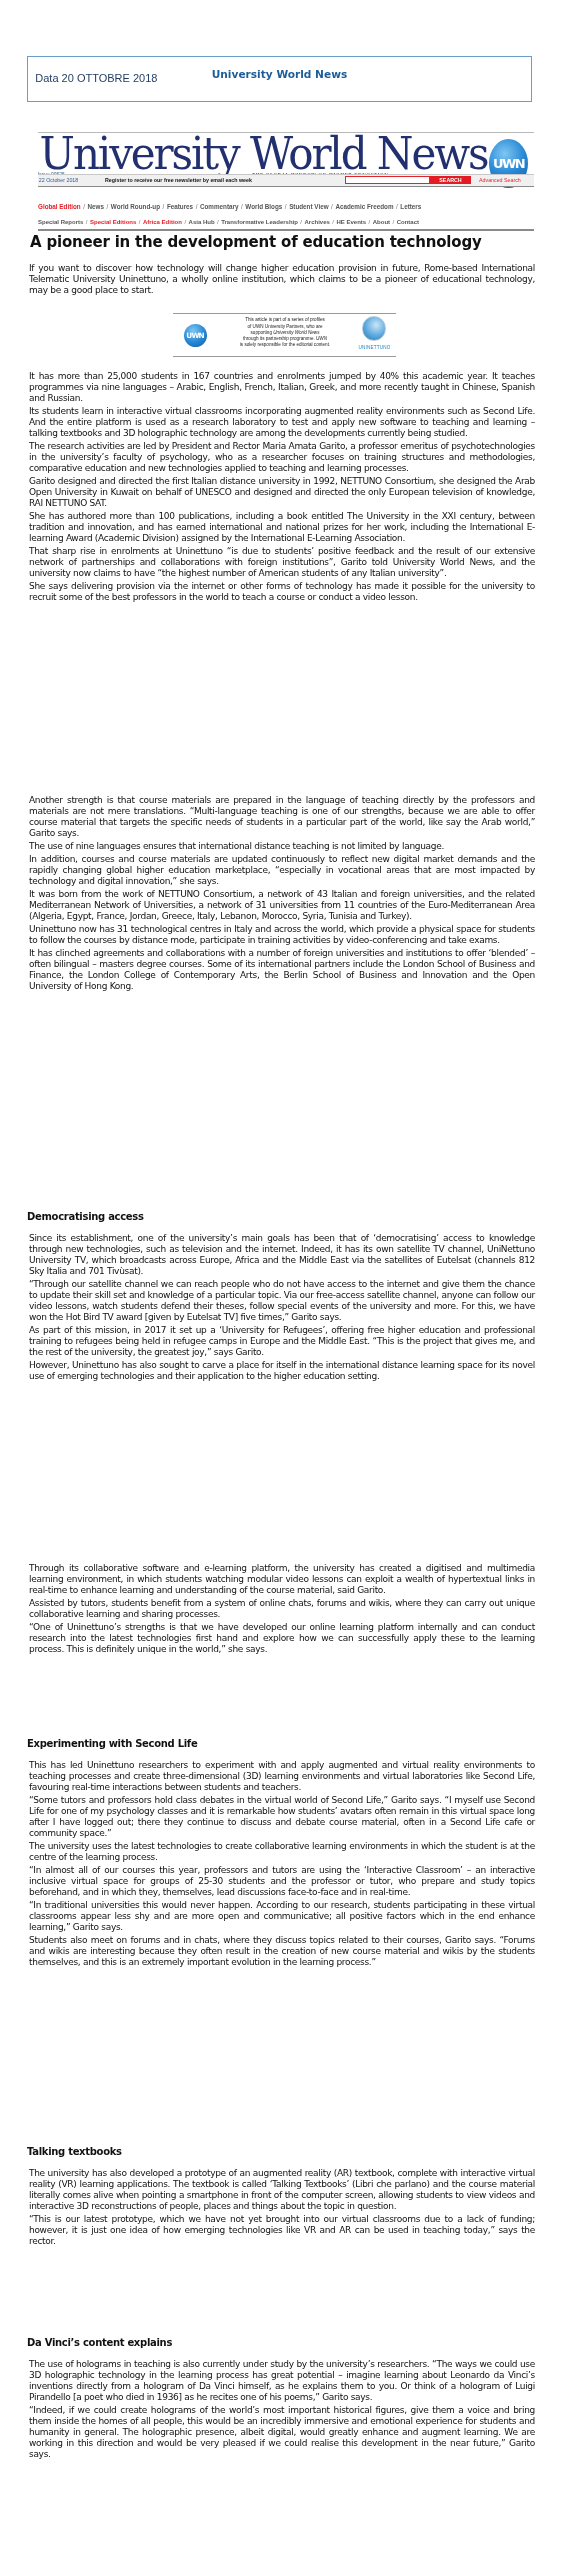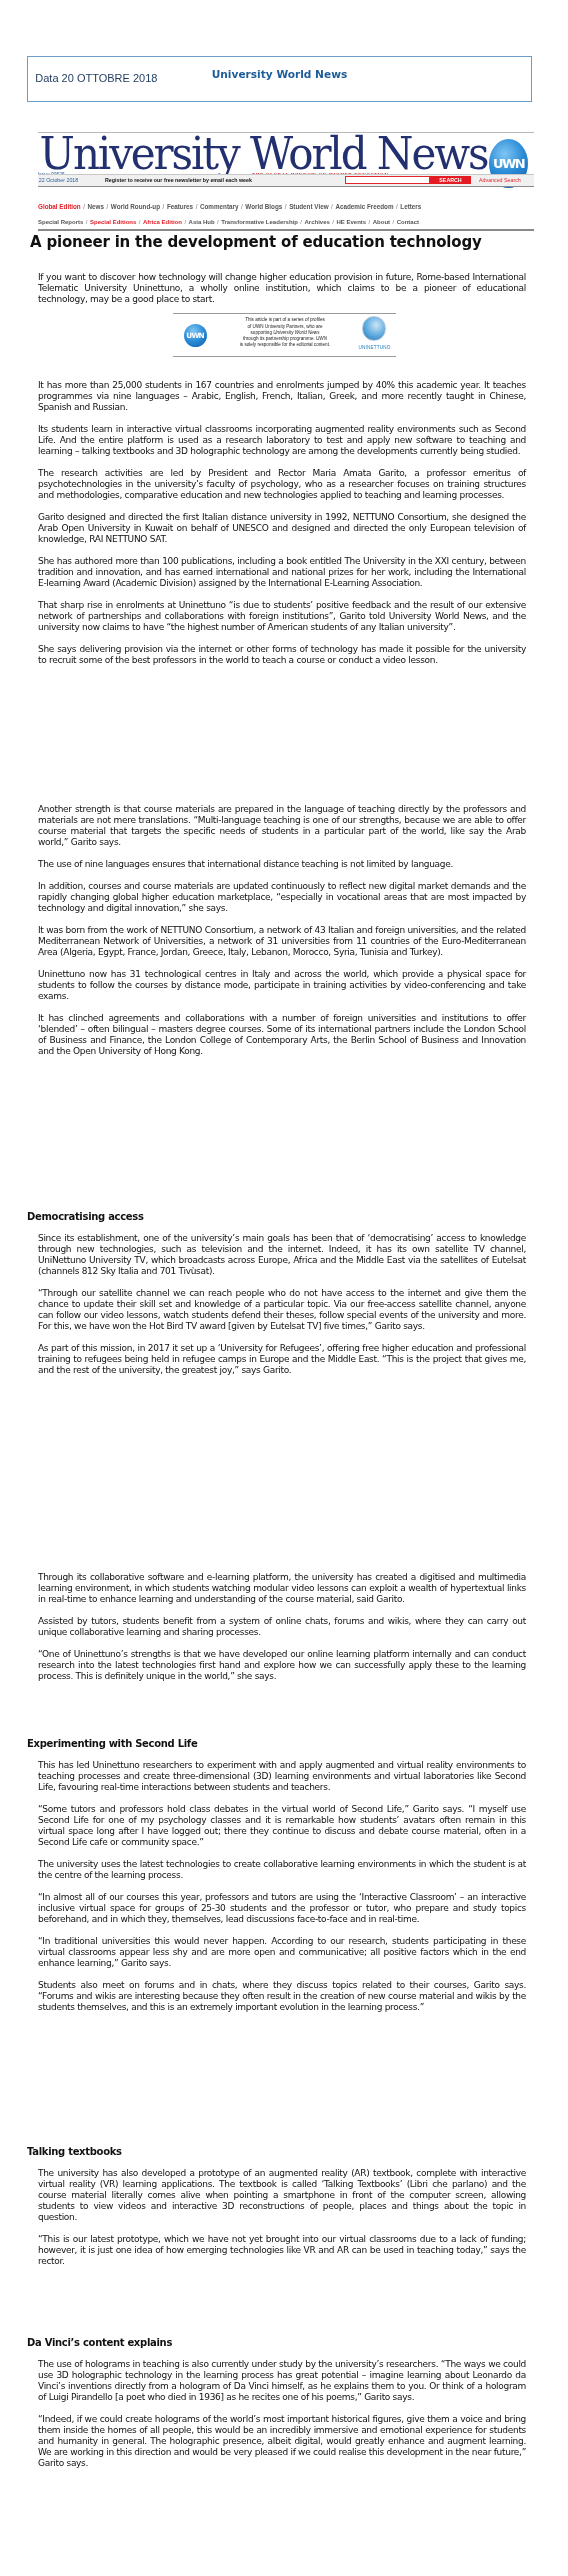--- a/index.html
+++ b/index.html
@@ -104,21 +104,21 @@
     font-family: "DejaVu Sans", sans-serif; font-weight: bold; font-size: 15px; color: #111;
     letter-spacing: -0.2px;
   }
 
   .article {
     position: absolute; left: 27px; width: 510px;
     font-family: "DejaVu Sans", sans-serif; font-size: 9px; line-height: 11px;
     text-align: justify; color: #111; letter-spacing: -0.3px;
     hyphens: manual;
   }
-  .article p { margin: 11px; }
+  .article p { margin: 2px; }
   .article p.gap { margin-top: 10.6px; }
   .section-title {
     font-family: "DejaVu Sans", sans-serif; font-weight: bold; font-size: 10px; letter-spacing: -0.3px;
     margin: 0;
   }
 
   .partner-box {
     position: absolute; left: 173px; top: 313px; width: 223px; height: 44px;
     border-top: 1.6px solid #9a9a9a; border-bottom: 1.6px solid #9a9a9a;
   }
@@ -212,20 +212,21 @@
   <p>It was born from the work of NETTUNO Consortium, a network of 43 Italian and foreign uni­versities, and the related Mediterranean Network of Universities, a network of 31 universities from 11 countries of the Euro-Mediterranean Area (Algeria, Egypt, France, Jordan, Greece, Italy, Lebanon, Morocco, Syria, Tunisia and Turkey).</p>
   <p>Uninettuno now has 31 technological centres in Italy and across the world, which provide a physical space for students to follow the courses by distance mode, participate in training ac­tivities by video-conferencing and take exams.</p>
   <p>It has clinched agreements and collaborations with a number of foreign universities and in­stitutions to offer ‘blended’ – often bilingual – masters degree courses. Some of its interna­tional partners include the London School of Business and Finance, the London College of Contemporary Arts, the Berlin School of Business and Innovation and the Open University of Hong Kong.</p>
 </div>
 
 <div class="article" style="top:1211px;">
   <h2 class="section-title">Democratising access</h2>
   <p class="gap">Since its establishment, one of the university’s main goals has been that of ‘democratising’ access to knowledge through new technologies, such as television and the internet. Indeed, it has its own satellite TV channel, UniNettuno University TV, which broadcasts across Europe, Africa and the Middle East via the satellites of Eutelsat (channels 812 Sky Italia and 701 Tivùsat).</p>
   <p>“Through our satellite channel we can reach people who do not have access to the internet and give them the chance to update their skill set and knowledge of a particular topic. Via our free-access satellite channel, anyone can follow our video lessons, watch students defend their theses, follow special events of the university and more. For this, we have won the Hot Bird TV award [given by Eutelsat TV] five times,” Garito says.</p>
   <p>As part of this mission, in 2017 it set up a ‘University for Refugees’, offering free higher edu­cation and professional training to refugees being held in refugee camps in Europe and the Middle East. “This is the project that gives me, and the rest of the university, the greatest joy,” says Garito.</p>
+  <p>However, Uninettuno has also sought to carve a place for itself in the international distance learning space for its novel use of emerging technologies and their application to the higher education setting.</p>
 </div>
 
 <div class="article" style="top:1561px;">
   <p>Through its collaborative software and e-learning platform, the university has created a digi­tised and multimedia learning environment, in which students watching modular video les­sons can exploit a wealth of hypertextual links in real-time to enhance learning and under­standing of the course material, said Garito.</p>
   <p>Assisted by tutors, students benefit from a system of online chats, forums and wikis, where they can carry out unique collaborative learning and sharing processes.</p>
   <p>“One of Uninettuno’s strengths is that we have developed our online learning platform inter­nally and can conduct research into the latest technologies first hand and explore how we can successfully apply these to the learning process. This is definitely unique in the world,” she says.</p>
 </div>
 
 <div class="article" style="top:1738px;">
   <h2 class="section-title">Experimenting with Second Life</h2>

